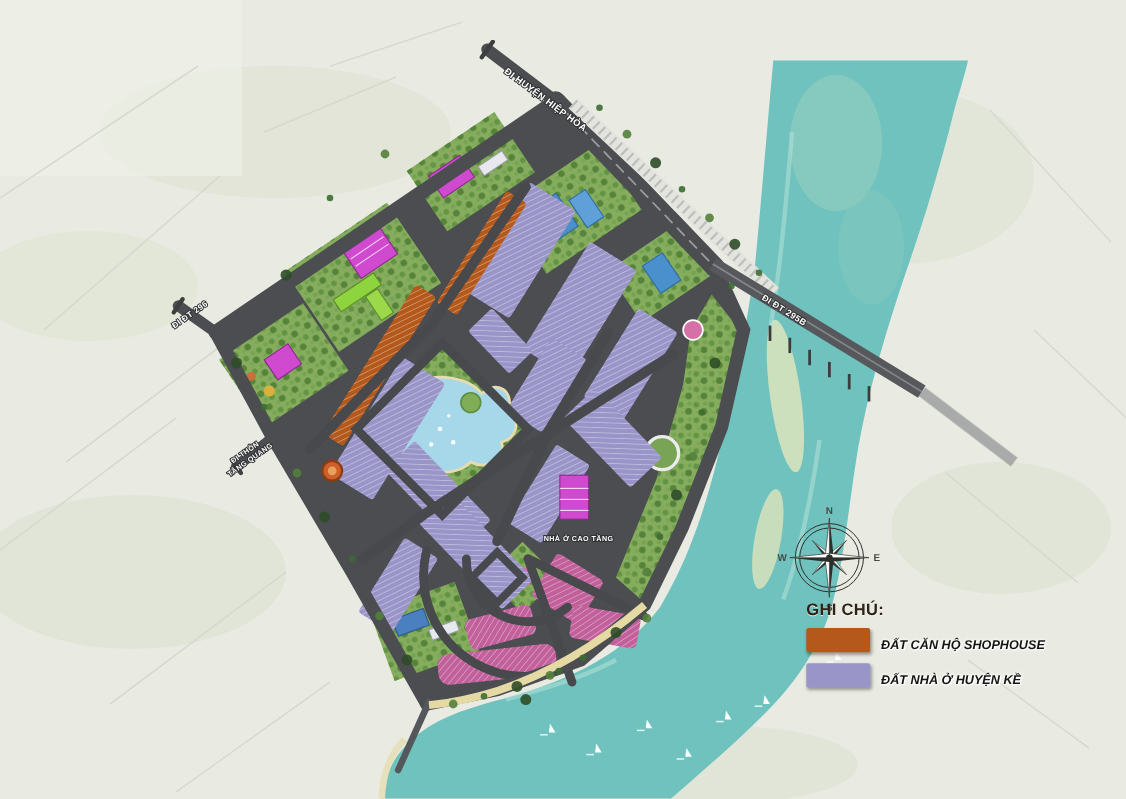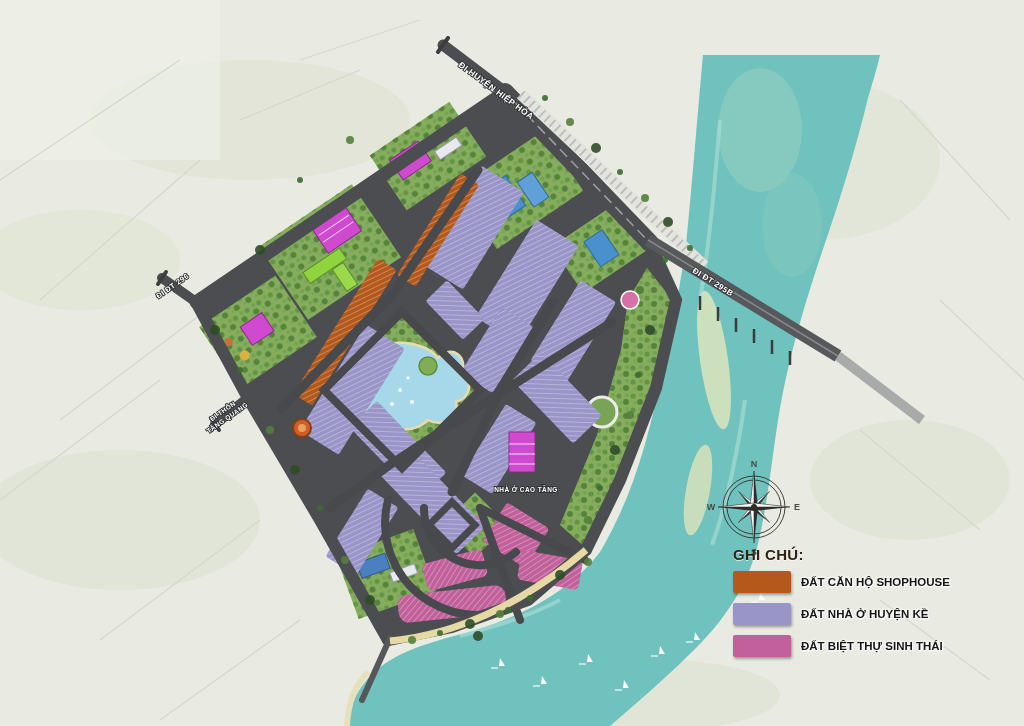--- a/index.html
+++ b/index.html
@@ -6,21 +6,21 @@
   #stage{position:relative;width:1024px;height:726px;overflow:hidden;
          font-family:"Liberation Sans",sans-serif;background:#e9ebe3;}
   svg{position:absolute;left:0;top:0;}
   .roadlabel{fill:#ffffff;stroke:#2e3032;stroke-width:1.8px;paint-order:stroke;
              font-weight:bold;letter-spacing:.4px;}
   .compassletter{fill:#4a4a45;font-size:9px;font-weight:bold;}
   
   #legend{position:absolute;left:733px;top:546px;width:250px;}
   #legend .title{font-size:15px;font-weight:bold;color:#2f2315;letter-spacing:.3px;
                  text-shadow:0 1px 0 rgba(255,255,255,.7);margin-bottom:8px;}
-  .lrow{display:flex;align-items:center;margin-bottom:10px;}
+  .lrow{display:flex;align-items:flex-end;margin-bottom:10px;font-style:italic;}
   .swatch{width:58px;height:22px;border-radius:2px;flex:0 0 auto;
           box-shadow:1px 2px 3px rgba(0,0,0,.35);}
   .llabel{margin-left:10px;font-size:11.5px;font-weight:bold;color:#141414;
           text-shadow:0 0 3px #fff,0 0 3px #fff,1px 1px 0 #fff;white-space:nowrap;}
 </style>
 </head>
 <body>
 
 <div id="stage">
 <svg width="1024" height="726" viewBox="0 0 1024 726">
@@ -395,18 +395,14 @@
 <div id="legend">
   <div class="title">GHI CHÚ:</div>
   <div class="lrow">
     <div class="swatch" style="background: rgb(180, 89, 27);"></div>
     <span class="llabel">ĐẤT CĂN HỘ SHOPHOUSE</span>
   </div>
   <div class="lrow">
     <div class="swatch" style="background: rgb(154, 149, 200);"></div>
     <span class="llabel">ĐẤT NHÀ Ở HUYỆN KỀ</span>
   </div>
-  <div class="lrow">
-    <div class="swatch" style="background: rgb(194, 96, 156);"></div>
-    <span class="llabel">ĐẤT BIỆT THỰ SINH THÁI</span>
-  </div>
 </div>
 </div>
 
 </body></html>

